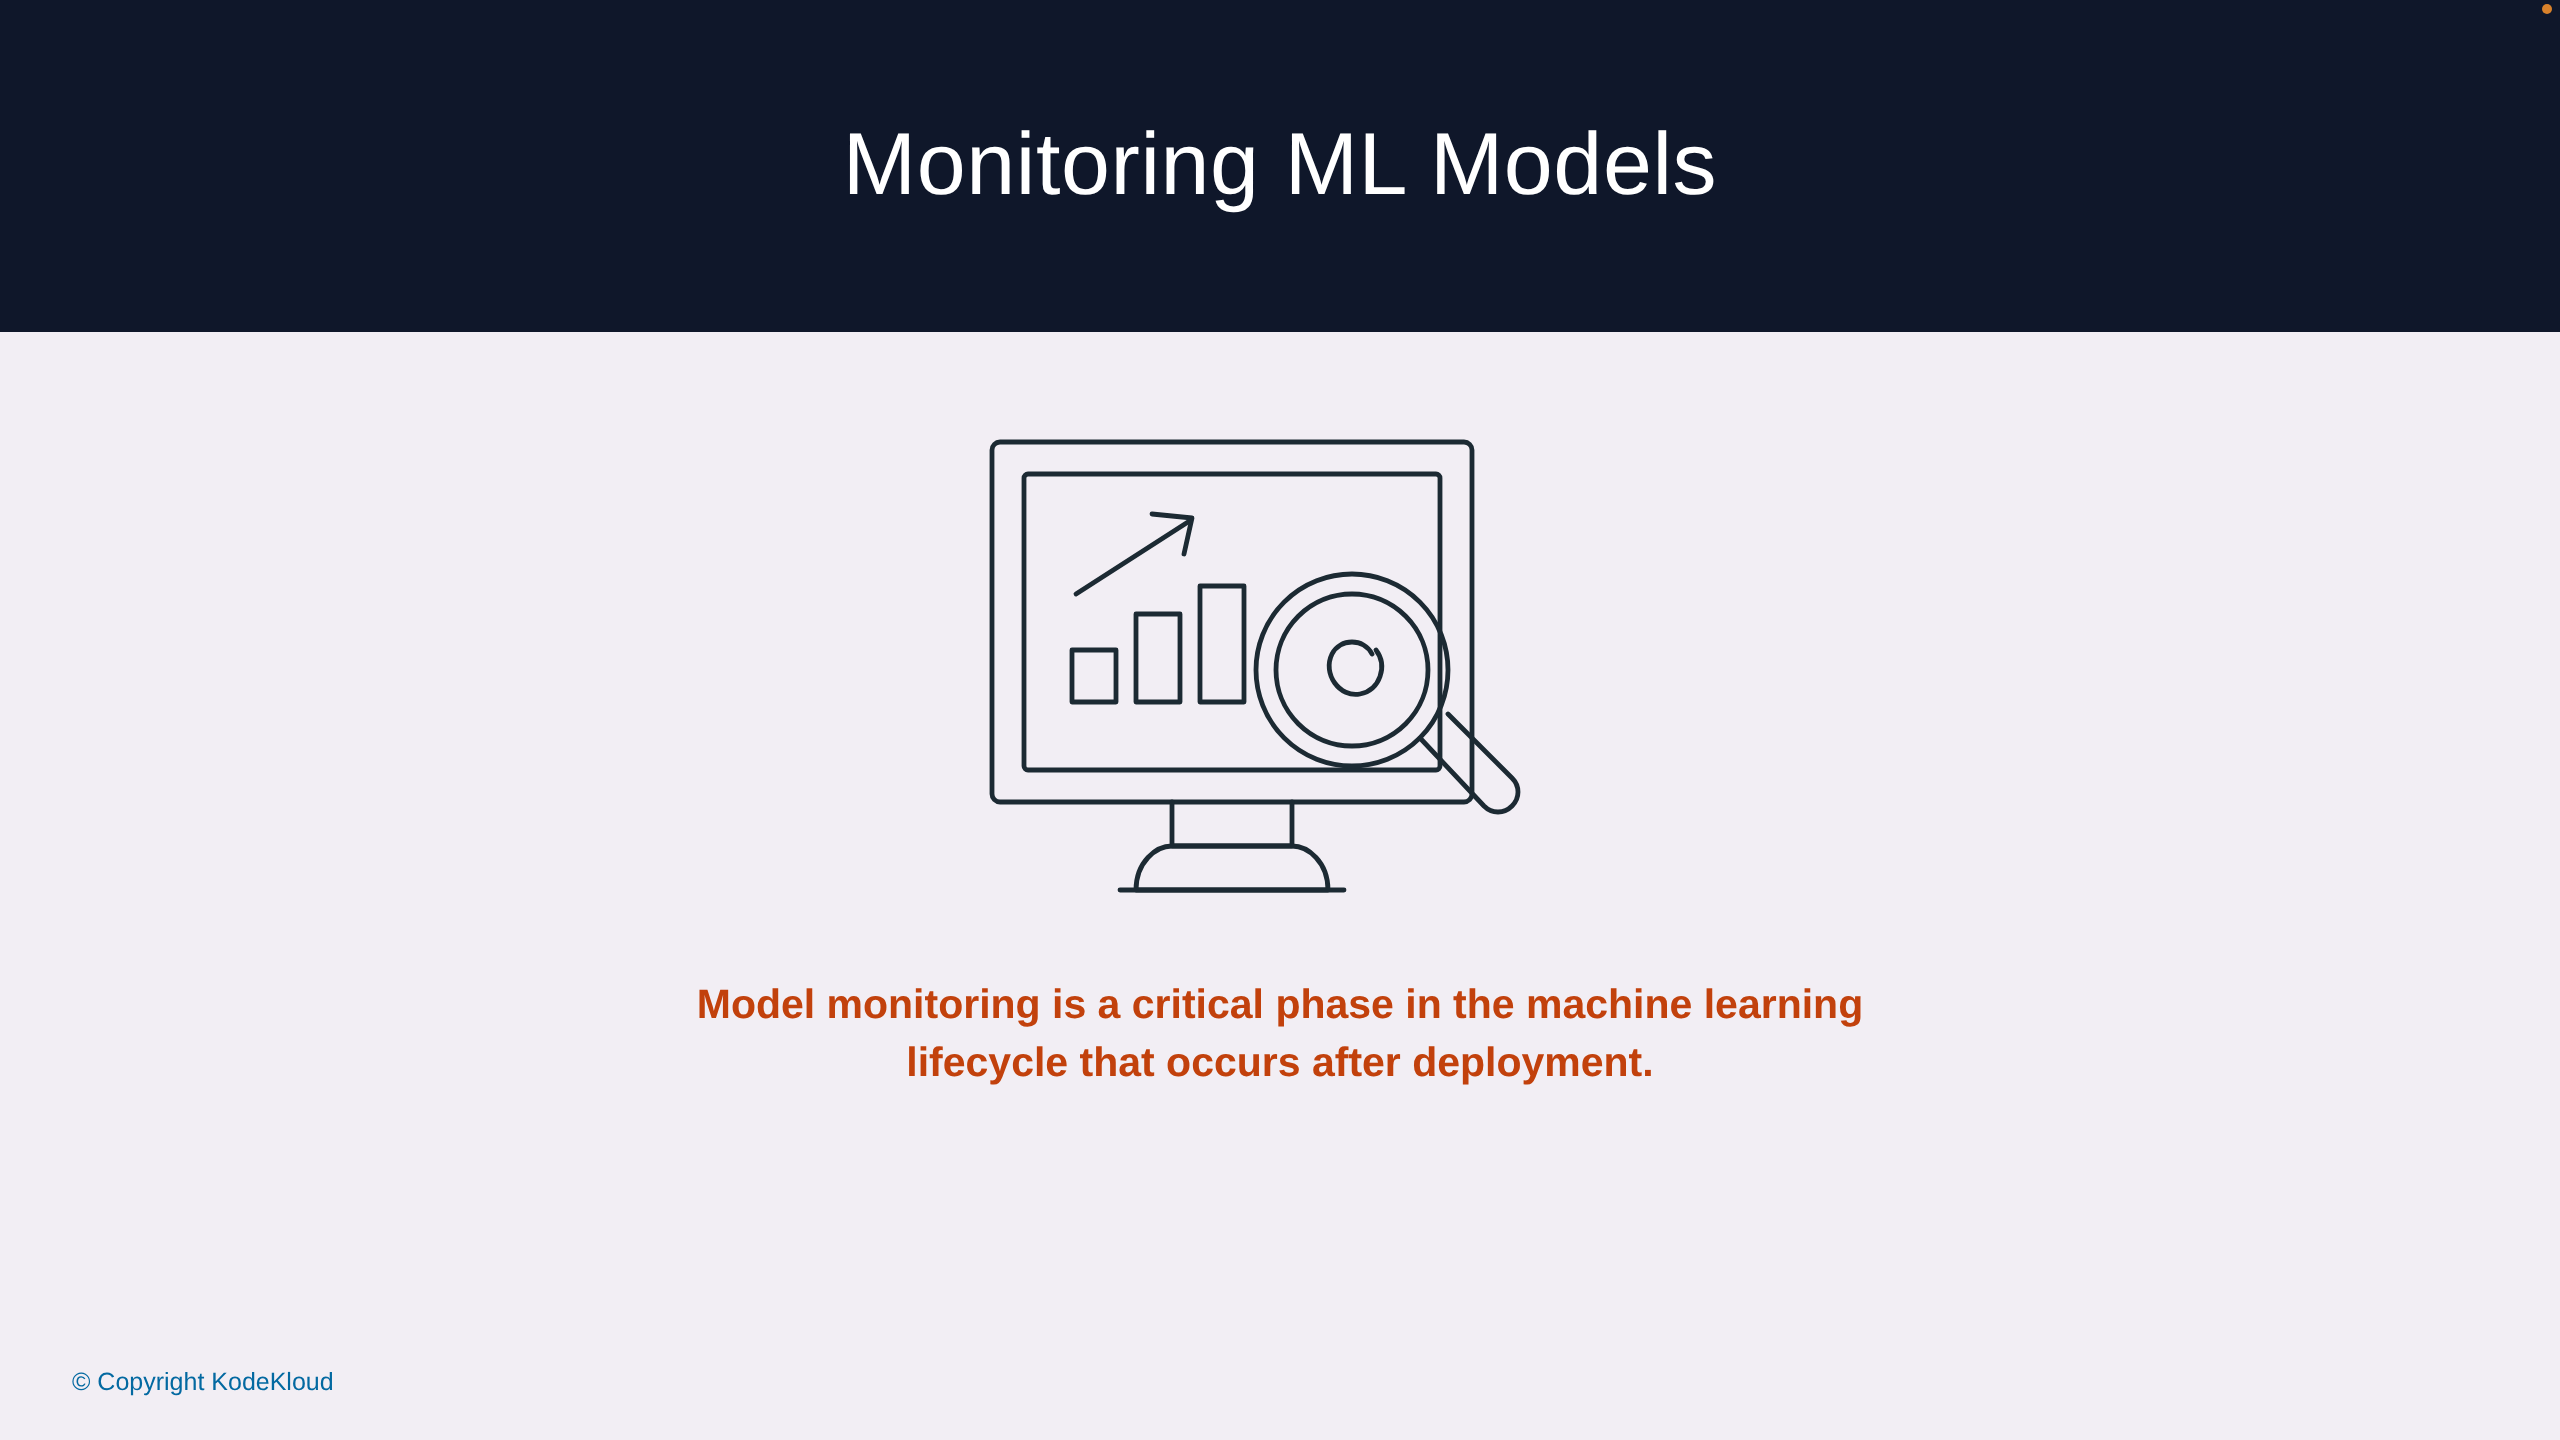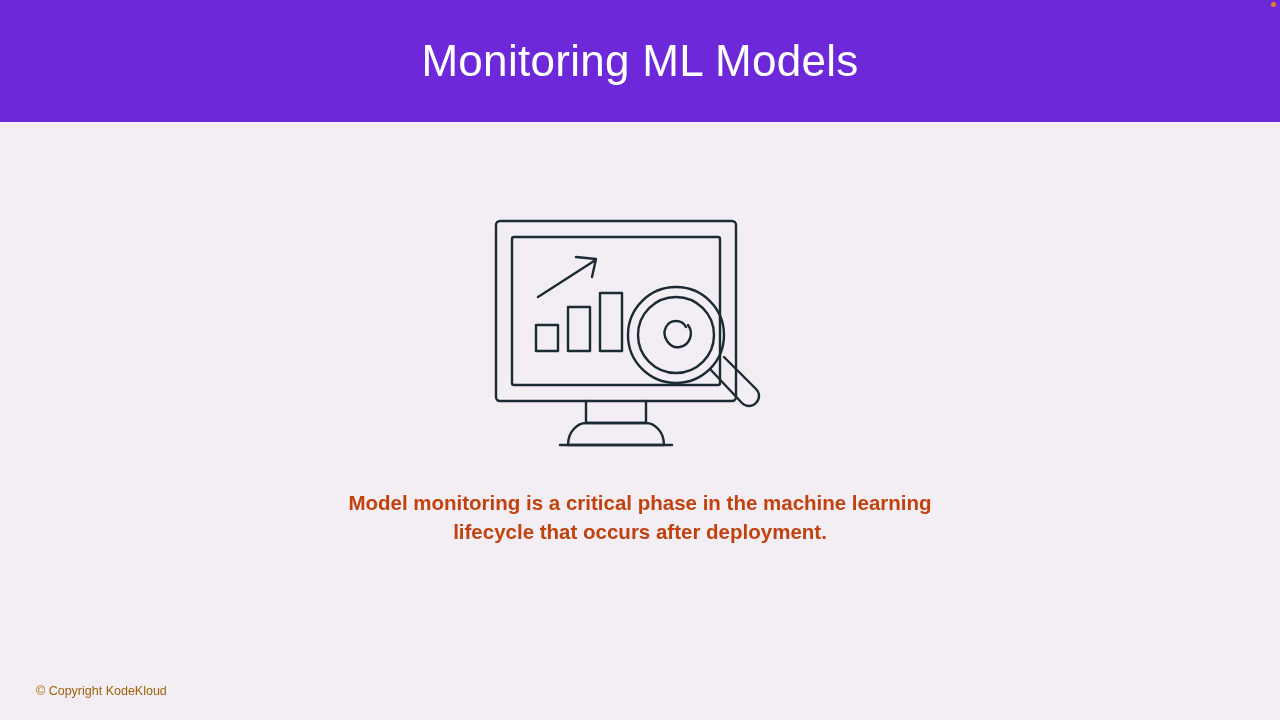--- a/index.html
+++ b/index.html
@@ -17,22 +17,22 @@
     position: relative;
     width: 1280px;
     height: 720px;
     background: #f2eef4;
   }
   .header-band {
     position: absolute;
     top: 0;
     left: 0;
     width: 1280px;
-    height: 122px;
-    background: #6d28d9;
+    height: 166px;
+    background: #0f172a;
     display: flex;
     align-items: center;
     justify-content: center;
   }
   .slide-title {
     color: #ffffff;
     font-size: 44px;
     font-weight: 400;
     letter-spacing: 0.3px;
     line-height: 1;
@@ -64,21 +64,21 @@
     text-align: center;
     color: #c2410c;
     font-size: 20.5px;
     font-weight: bold;
     line-height: 1.42;
   }
   .copyright {
     position: absolute;
     left: 36px;
     bottom: 22px;
-    color: #a16207;
+    color: #0369a1;
     font-size: 12.5px;
   }
 </style>
 </head>
 <body>
 
 <div class="slide">
 
   <div class="header-band">
     <div class="slide-title">Monitoring ML Models</div>

